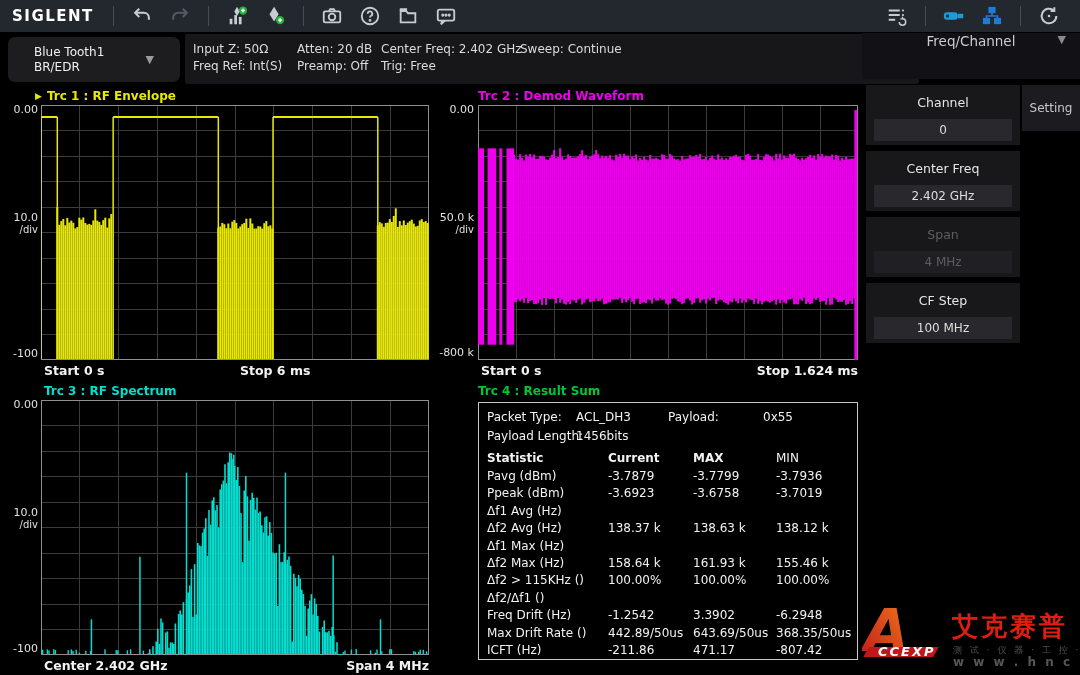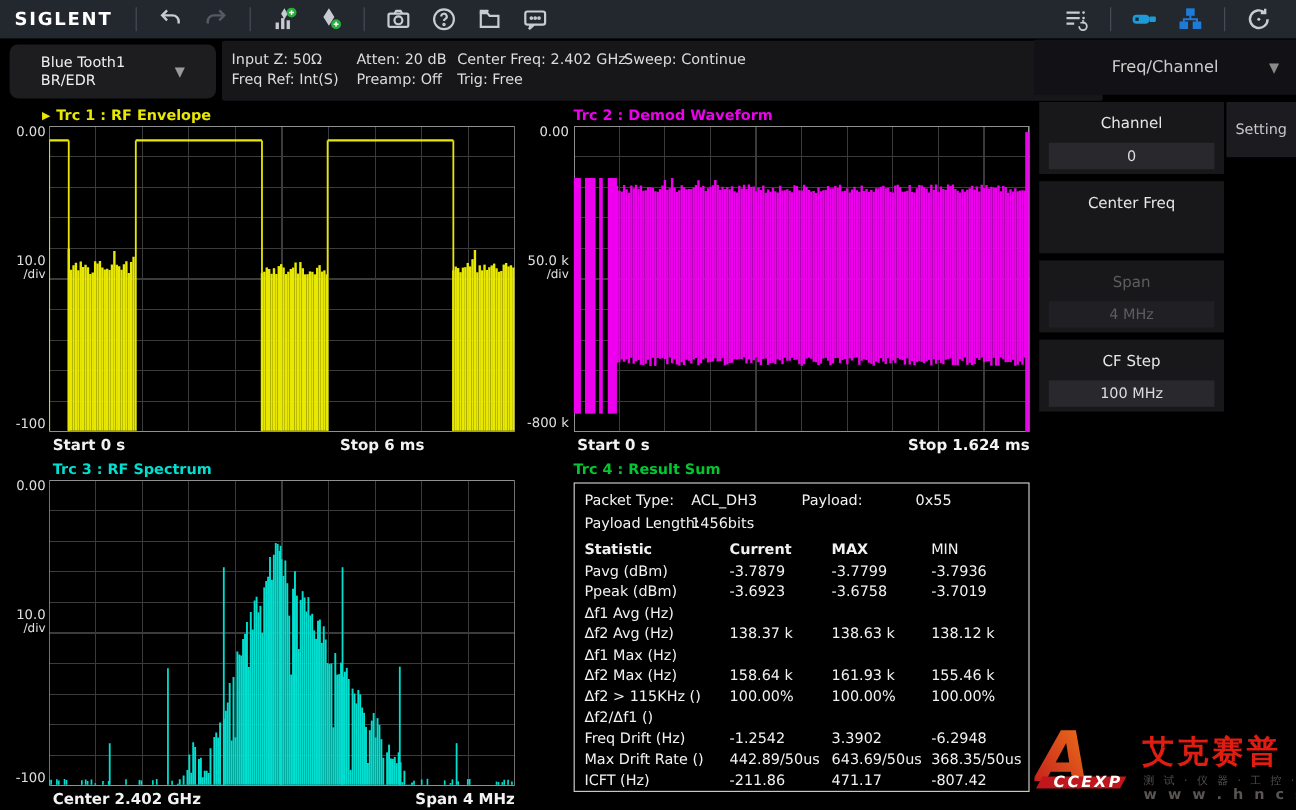--- a/index.html
+++ b/index.html
@@ -15,21 +15,21 @@
   .tb-spacer{flex:1;}
   
   .mode-box{position:absolute;left:8px;top:37px;width:172px;height:45px;background:#1d1d20;
             border-radius:7px;display:flex;align-items:center;padding:0 26px;box-sizing:border-box;}
   .mode-text{font-size:12px;line-height:15px;color:#f0f0f0;}
   .mode-caret{margin-left:auto;color:#9a9a9a;font-size:11px;}
   .status-panel{position:absolute;left:185px;top:34px;width:734px;height:50px;background:#17171a;border-radius:2px;}
   .st-col{position:absolute;top:7px;font-size:12px;line-height:17px;color:#dcdcdc;white-space:nowrap;}
   
   .panel-header{position:absolute;left:862px;top:33px;width:218px;height:46px;background:#121216;
-                display:flex;align-items:center;justify-content:center;font-size:13.5px;color:#cccccc;}
+                display:flex;align-items:flex-start;justify-content:center;font-size:13.5px;color:#cccccc;}
   .panel-caret{position:absolute;right:14px;color:#8a8a8a;font-size:11px;}
   .menu-item{position:absolute;left:866px;width:154px;height:60px;background:#18181b;}
   .menu-label{position:absolute;left:0;top:10px;width:100%;text-align:center;font-size:12.5px;color:#e6e6e6;}
   .menu-value{position:absolute;left:8px;top:34px;width:138px;height:22px;background:#29292d;
               text-align:center;line-height:22px;font-size:12px;color:#dddddd;}
   .menu-item.disabled .menu-label{color:#5d5d5d;}
   .menu-item.disabled .menu-value{color:#5d5d5d;background:#202024;}
   .side-tab{position:absolute;left:1022px;top:85px;width:58px;height:46px;background:#1c1c20;
             display:flex;align-items:center;justify-content:center;font-size:12px;color:#c8c8c8;}
   
@@ -172,20 +172,21 @@
   <div class="panel-header">
     <span>Freq/Channel</span>
     <span class="panel-caret">▼</span>
   </div>
   <div class="menu-item" style="top:85px">
     <div class="menu-label">Channel</div>
     <div class="menu-value">0</div>
   </div>
   <div class="menu-item" style="top:151px">
     <div class="menu-label">Center Freq</div>
+    <div class="menu-value">2.402 GHz</div>
   </div>
   <div class="menu-item disabled" style="top:217px">
     <div class="menu-label">Span</div>
     <div class="menu-value">4 MHz</div>
   </div>
   <div class="menu-item" style="top:283px">
     <div class="menu-label">CF Step</div>
     <div class="menu-value">100 MHz</div>
   </div>
   <div class="side-tab">
@@ -721,21 +722,21 @@
   <div class="ylab" style="left:432px;top:211px;width:42px">50.0 k</div>
   <div class="ylab" style="left:432px;top:224px;width:42px;font-size:10px">/div</div>
   <div class="ylab" style="left:432px;top:346px;width:42px">-800 k</div>
 
   <div class="ylab" style="left:0;top:398px;width:38px">0.00</div>
   <div class="ylab" style="left:0;top:506px;width:38px">10.0</div>
   <div class="ylab" style="left:0;top:519px;width:38px;font-size:10px">/div</div>
   <div class="ylab" style="left:0;top:642px;width:38px">-100</div>
 
   <div class="xlab" style="left:44px;top:363px">Start 0 s</div>
-  <div class="xlab" style="left:224px;top:363px;width:189px;text-align:center">Stop 6 ms</div>
+  <div class="xlab" style="left:240px;top:363px;width:189px;text-align:left">Stop 6 ms</div>
   <div class="xlab" style="left:481px;top:363px">Start 0 s</div>
   <div class="xlab" style="left:660px;top:363px;width:198px;text-align:right">Stop 1.624 ms</div>
   <div class="xlab" style="left:44px;top:658px">Center 2.402 GHz</div>
   <div class="xlab" style="left:240px;top:658px;width:189px;text-align:right">Span 4 MHz</div>
 
   <div class="result-table" id="resultTable">
       <div class="rt-cell" style="left: 8px; top: 7px;">Packet Type:</div>
       <div class="rt-cell" style="left: 97px; top: 7px;">ACL_DH3</div>
       <div class="rt-cell" style="left: 189px; top: 7px;">Payload:</div>
       <div class="rt-cell" style="left: 284px; top: 7px;">0x55</div>

